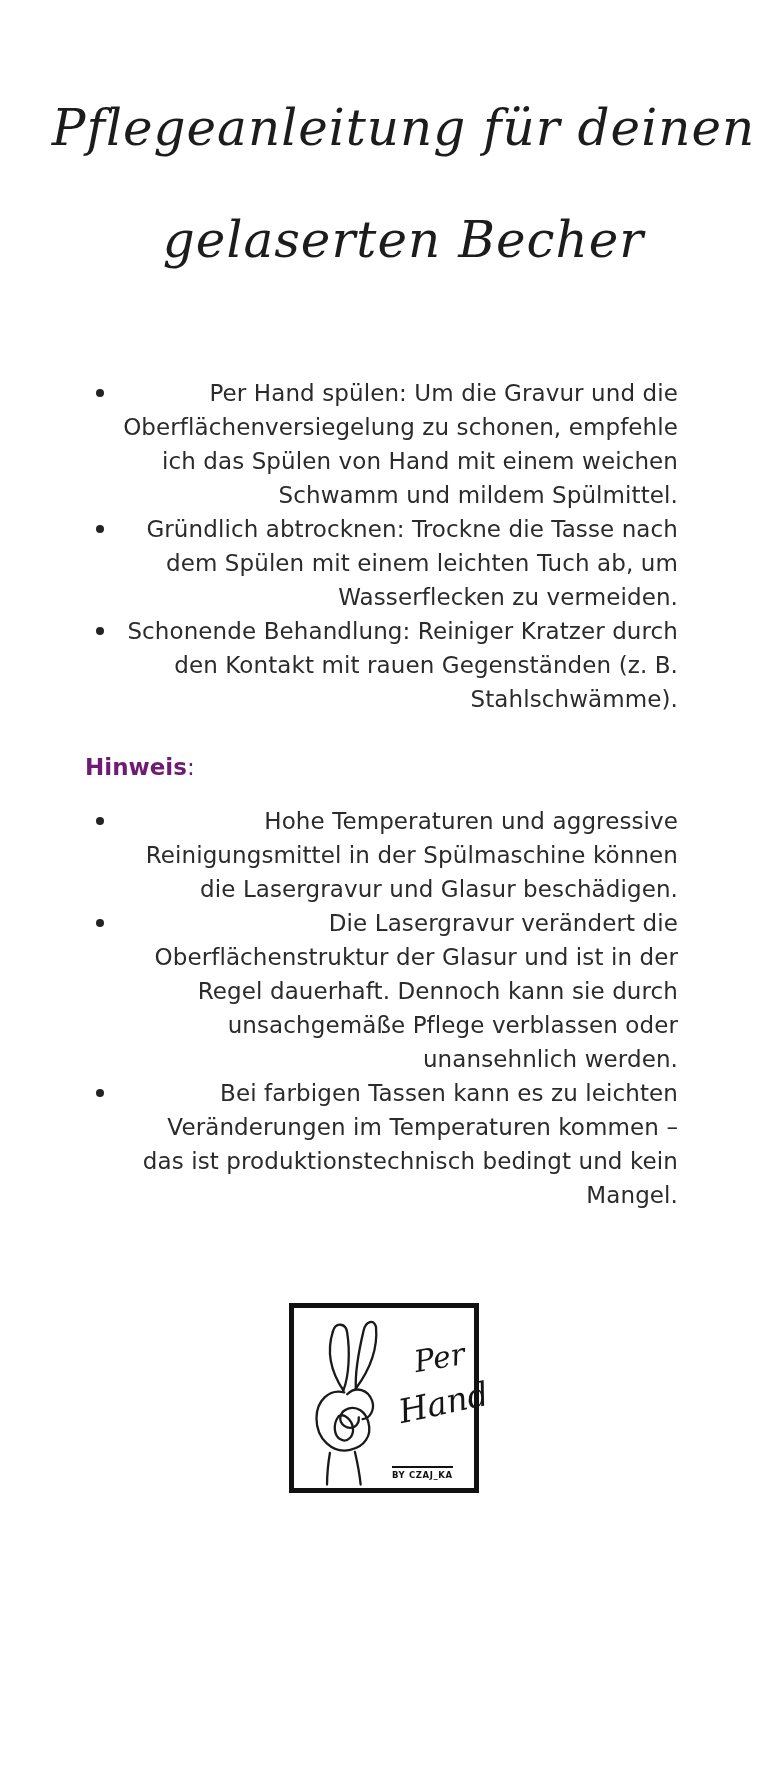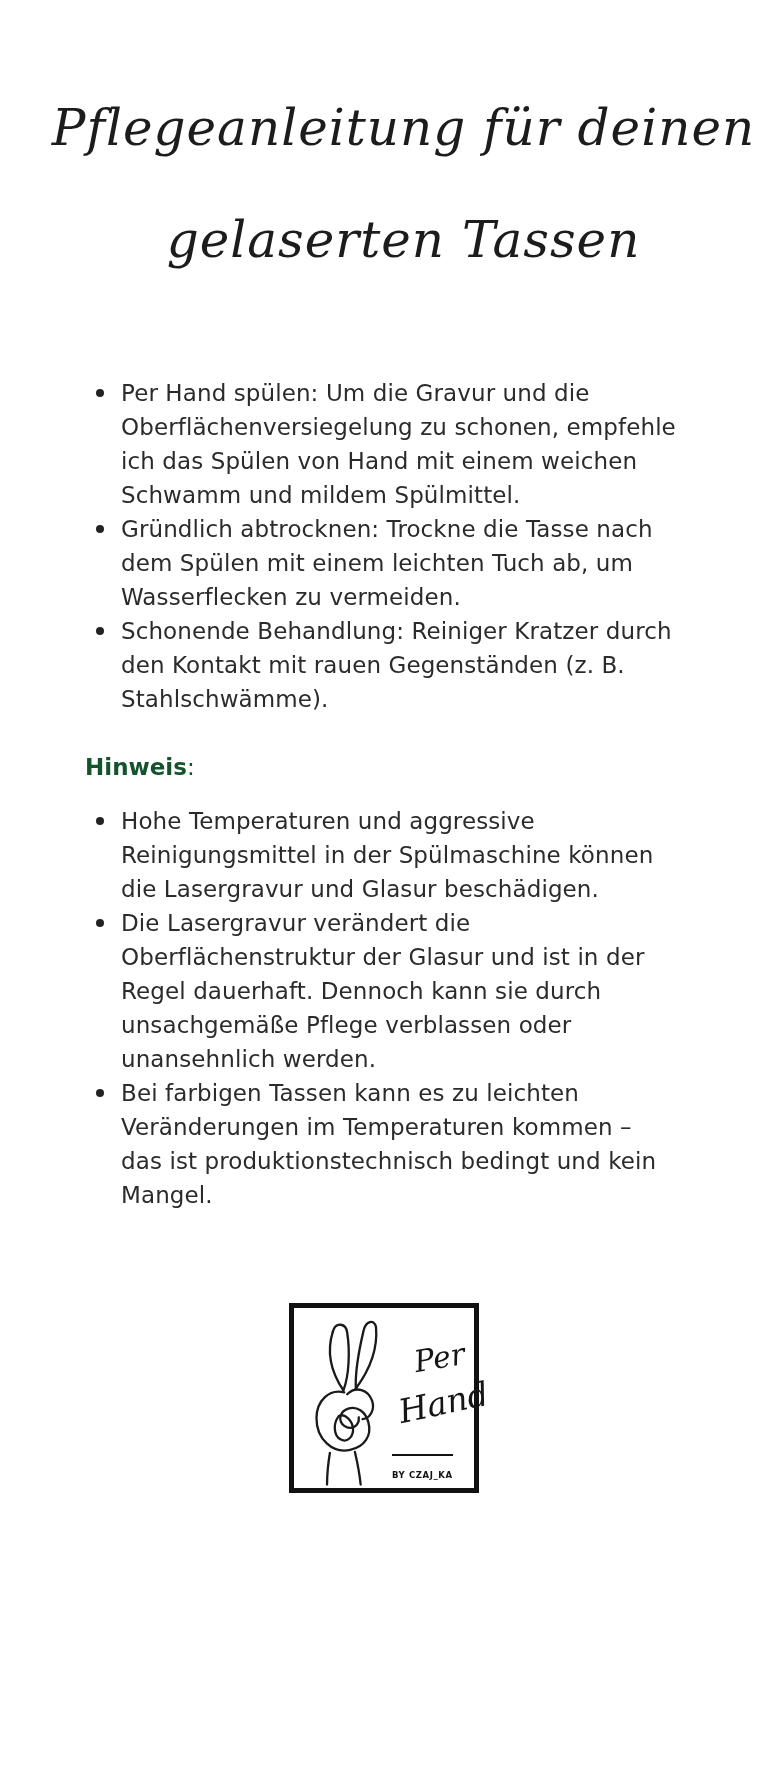--- a/index.html
+++ b/index.html
@@ -28,41 +28,42 @@
   }
   .title .title-line { display:block; }
   
   .list {
     list-style:none;
     margin-left:94px;
     width:584px;
     font-size:23px;
     line-height:34px;
     letter-spacing:0.1px;
+    text-align:right;
   }
   .care-list { margin-top:80px; }
   .note-list { margin-top:20px; }
   .list li {
     position:relative;
     padding-left:27px;
   }
   .list li::before {
     content:"";
     position:absolute;
     left:2px; top:13px;
     width:8px; height:8px;
     border-radius:50%;
     background:#232323;
   }
   
   .note-heading {
     margin:34px 0 0 85px;
     font-size:23px;
     line-height:34px;
-    color:#14532d;
+    color:#701a75;
   }
   .note-heading strong { font-weight:bold; }
   
   .logo {
     position:relative;
     width:190px; height:190px;
     margin:91px auto 0 auto;
     border:5px solid #111111;
     background:#ffffff;
     display:flex;
@@ -87,32 +88,32 @@
   .script-per  { font-size:30px; transform:rotate(-10deg); margin-left:14px; }
   .script-hand { font-size:33px; transform:rotate(-12deg); margin-top:8px; margin-left:-2px; }
   .byline {
     position:absolute;
     left:-8px; bottom:8px;
     font-size:8.5px;
     font-weight:bold;
     letter-spacing:0.6px;
     color:#111;
     border-top:2px solid #111;
-    padding-top:14px;
+    padding-top:2px;
     white-space:nowrap;
   }
 </style>
 </head>
 <body>
 
 <div class="page">
 
   <h1 class="title">
     <span class="title-line">Pflegeanleitung für deinen</span>
-    <span class="title-line">gelaserten Tassen</span>
+    <span class="title-line">gelaserten Becher</span>
   </h1>
 
   <ul class="list care-list">
     <li>Per Hand spülen: Um die Gravur und die Oberflächenversiegelung zu schonen, empfehle ich das Spülen von Hand mit einem weichen Schwamm und mildem Spülmittel.</li>
     <li>Gründlich abtrocknen: Trockne die Tasse nach dem Spülen mit einem leichten Tuch ab, um Wasserflecken zu vermeiden.</li>
     <li>Schonende Behandlung: Reiniger Kratzer durch den Kontakt mit rauen Gegenständen (z. B. Stahlschwämme).</li>
   </ul>
 
   <p class="note-heading"><strong>Hinweis</strong><span>:</span></p>
 

